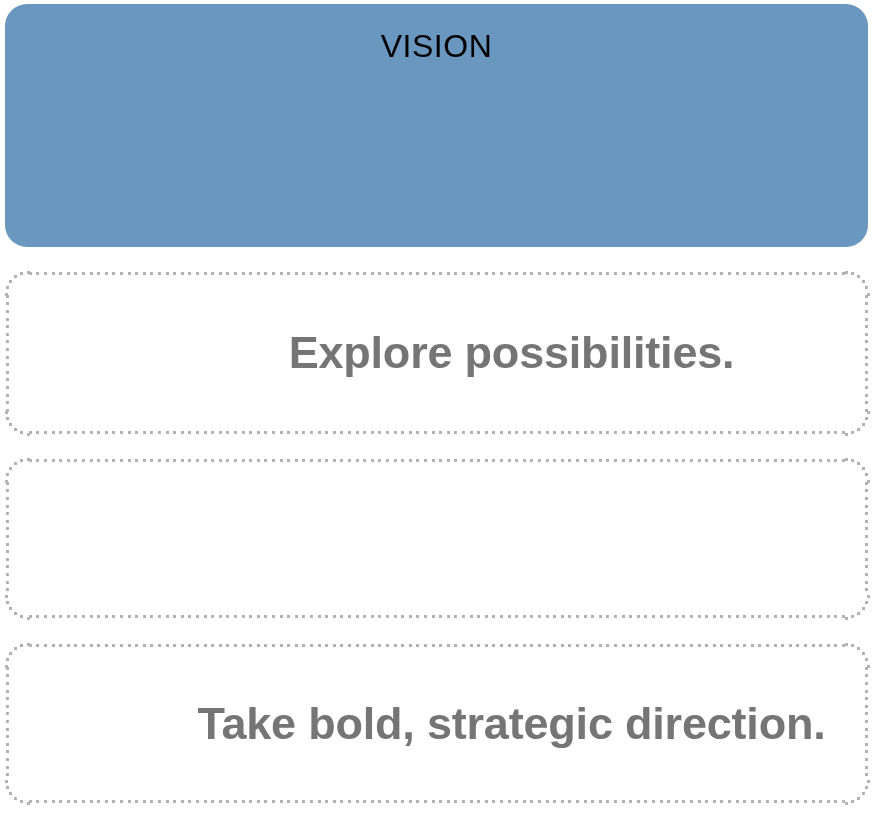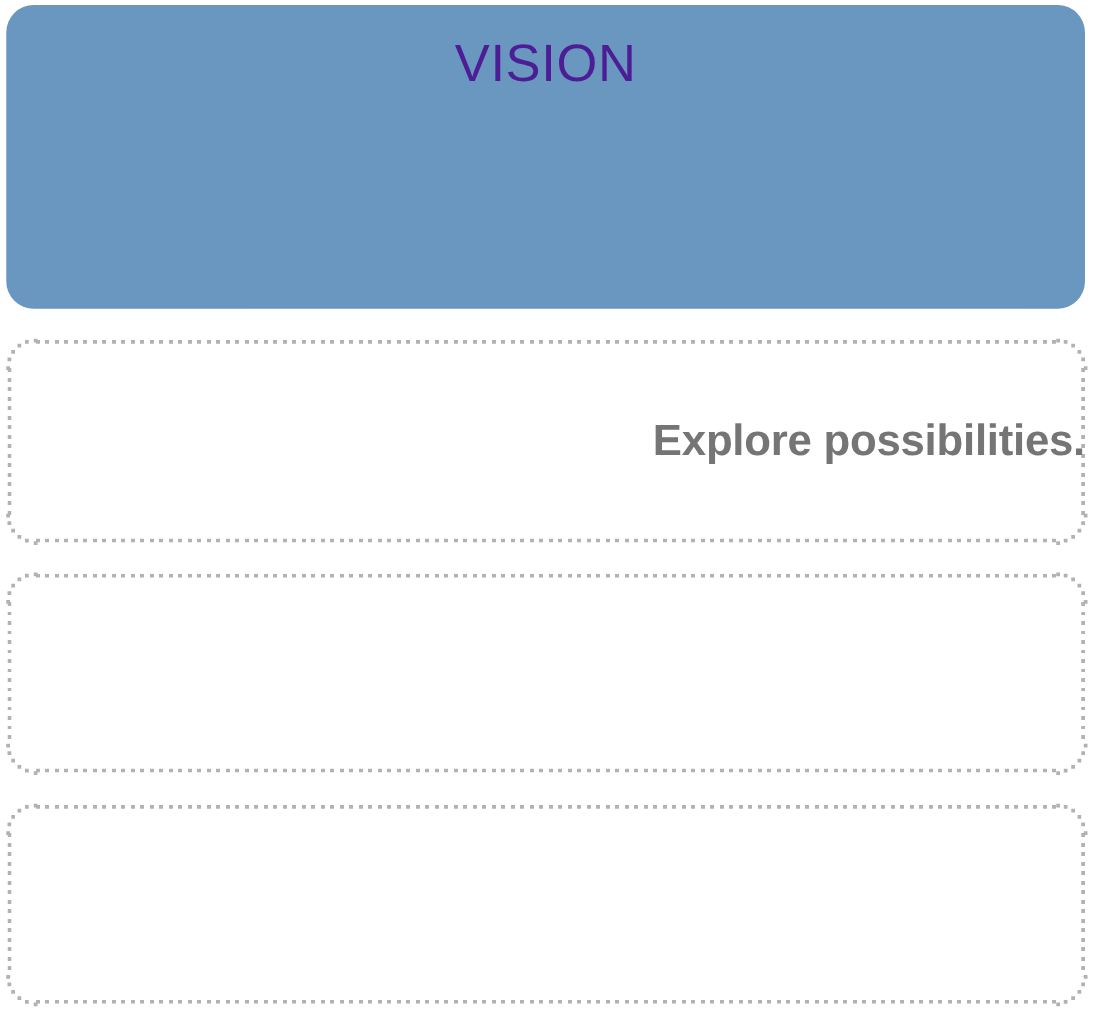--- a/index.html
+++ b/index.html
@@ -29,22 +29,22 @@
     background: #6a97bf;
     border-radius: 22px;
     box-sizing: border-box;
     display: flex;
     flex-direction: column;
     align-items: center;
     justify-content: flex-start;
     padding-top: 26px;
   }
   .header-title {
-    color: #4c1d95;
-    font-size: 42px;
+    color: #000000;
+    font-size: 32px;
     font-weight: 400;
     letter-spacing: 0.5px;
     line-height: 1.0;
     text-align: right;
     margin: 0;
     padding: 0;
   }
   .header-subtitle {
     color: #ffffff;
     font-size: 39px;
@@ -91,26 +91,26 @@
     background: #b2b2b2;
   }
   .box-inner {
     position: relative;
     width: 100%;
     padding-left: 149px;
     box-sizing: border-box;
   }
   .item-text {
     color: #757575;
-    font-size: 35px;
+    font-size: 45px;
     font-weight: bold;
     line-height: 1.2;
     letter-spacing: -0.2px;
     margin: 0;
-    text-align: right;
+    text-align: center;
   }
 
   
   .corner-mask {
     position: absolute;
     background: #ffffff;
     width: 24px;
     height: 24px;
     pointer-events: none;
   }
@@ -199,20 +199,23 @@
         <i style="left: 20.5px; top: 157.5px; background: rgb(178, 178, 178);"></i>
         <i style="left: 13.7016px; top: 156.423px; background: rgb(178, 178, 178);"></i>
         <i style="left: 7.56872px; top: 153.298px; background: rgb(178, 178, 178);"></i>
         <i style="left: 2.70163px; top: 148.431px; background: rgb(178, 178, 178);"></i>
         <i style="left: -0.423243px; top: 142.298px; background: rgb(178, 178, 178);"></i>
         <i style="left: -1.5px; top: 135.5px; background: rgb(178, 178, 178);"></i>
       </div>
     </div>
 
   <div class="item-box" id="item-2" style="top:644px; height:159px;">
+    <div class="box-inner">
+      <p class="item-text">Take bold, strategic direction.</p>
+    </div>
   <div class="corner-mask" style="width: 22px; height: 22px; left: 0px; top: 0px;"></div>
       <div class="corner" style="left: 0px; top: 0px; width: 862px; height: 159px;">
         <i style="left: -1.5px; top: 20.5px; background: rgb(178, 178, 178);"></i>
         <i style="left: -0.423243px; top: 13.7016px; background: rgb(178, 178, 178);"></i>
         <i style="left: 2.70163px; top: 7.56872px; background: rgb(178, 178, 178);"></i>
         <i style="left: 7.56872px; top: 2.70163px; background: rgb(178, 178, 178);"></i>
         <i style="left: 13.7016px; top: -0.423243px; background: rgb(178, 178, 178);"></i>
         <i style="left: 20.5px; top: -1.5px; background: rgb(178, 178, 178);"></i>
       </div>
       <div class="corner-mask" style="width: 22px; height: 22px; left: 840px; top: 0px;"></div>

